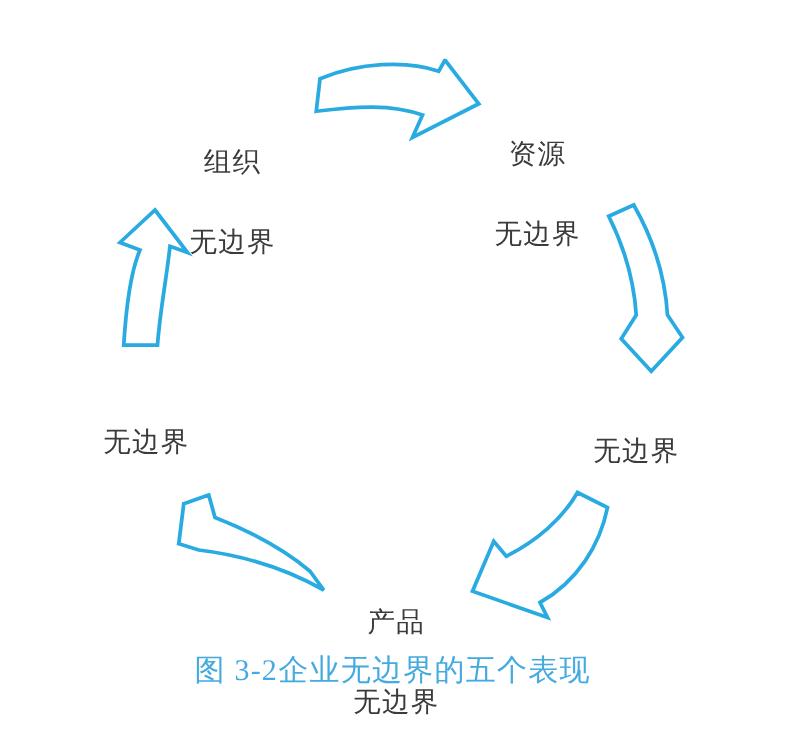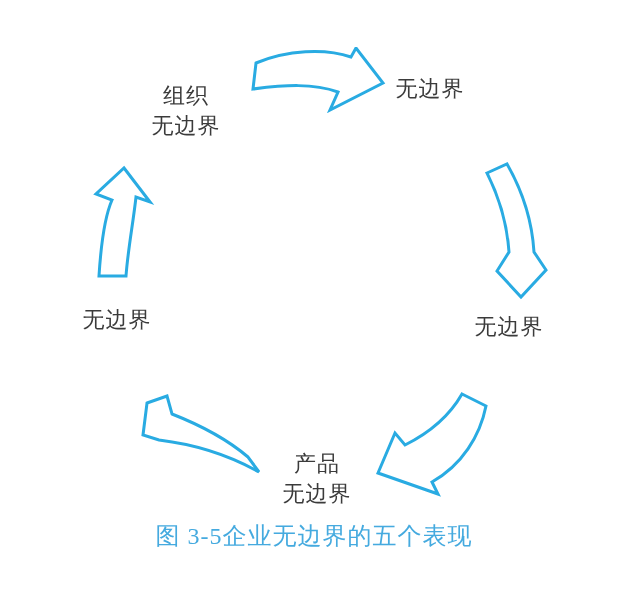--- a/index.html
+++ b/index.html
@@ -12,21 +12,21 @@
   }
   .node{
     position:absolute;
     width:124px;
     text-align:center;
     color:var(--label-text,#3b3b3b);
     font-size:22px;
     line-height:30px;
     letter-spacing:1px;
   }
-  .node span{display:block;}
+  .node span{display:block;margin-top:34px;}
   .node-organization{left:124px;top:81px;}
   .node-resource{left:368px;top:74px;}
   .node-industry{left:447px;top:312px;}
   .node-product{left:255px;top:449px;text-align:center;}
   .node-customer{left:55px;top:305px;}
   .arrow{position:absolute;}
   .arrow svg{display:block;}
   .arrow path{
     fill:#ffffff;
     stroke:var(--arrow-stroke,#29abe2);
@@ -52,20 +52,21 @@
 </head>
 <body>
 
 <div class="stage">
 
   <div class="node node-organization">
     <span>组织</span>
     <span>无边界</span>
   </div>
   <div class="node node-resource">
+    <span>资源</span>
     <span>无边界</span>
   </div>
   <div class="node node-industry">
     <span>无边界</span>
   </div>
   <div class="node node-product">
     <span>产品</span>
     <span>无边界</span>
   </div>
   <div class="node node-customer">
@@ -96,16 +97,16 @@
     </svg>
   </div>
 
   <div class="arrow arrow-left">
     <svg width="66" height="118" viewBox="0 0 66 118" aria-hidden="true">
       <path d="M 32 4 L 58 38 L 44 33 C 41 60, 36 85, 34 112 L 7 112 C 9 80, 13 52, 20 36 L 4 30 Z"></path>
     </svg>
   </div>
 
   <div class="caption">
-    <span class="caption-number">图 3-5</span><span class="caption-title">企业无边界的五个表现</span>
+    <span class="caption-number">图 3-2</span><span class="caption-title">企业无边界的五个表现</span>
   </div>
 
 </div>
 
 </body></html>

